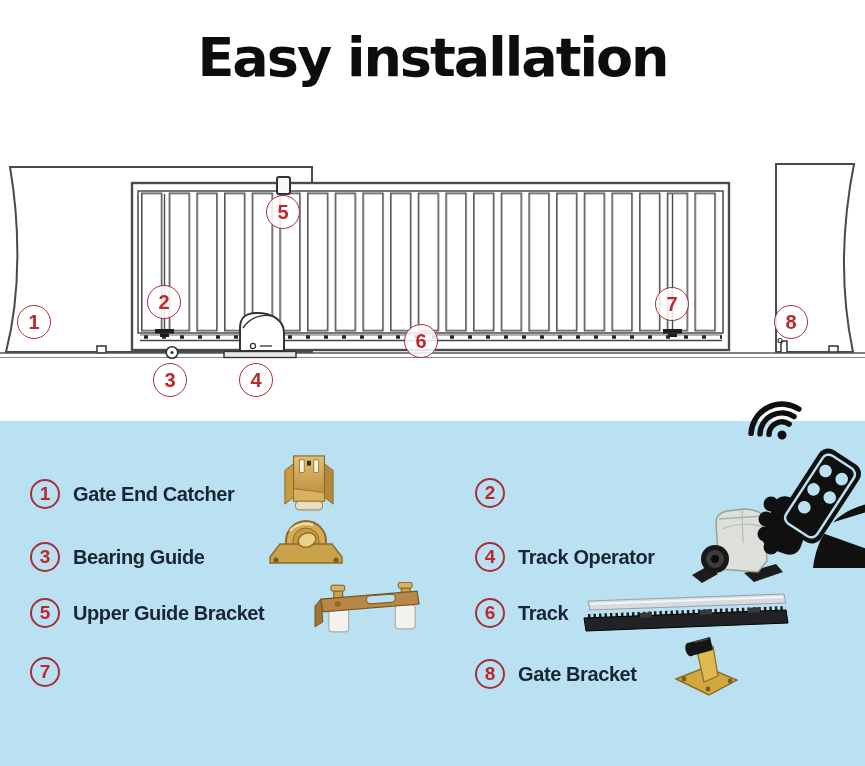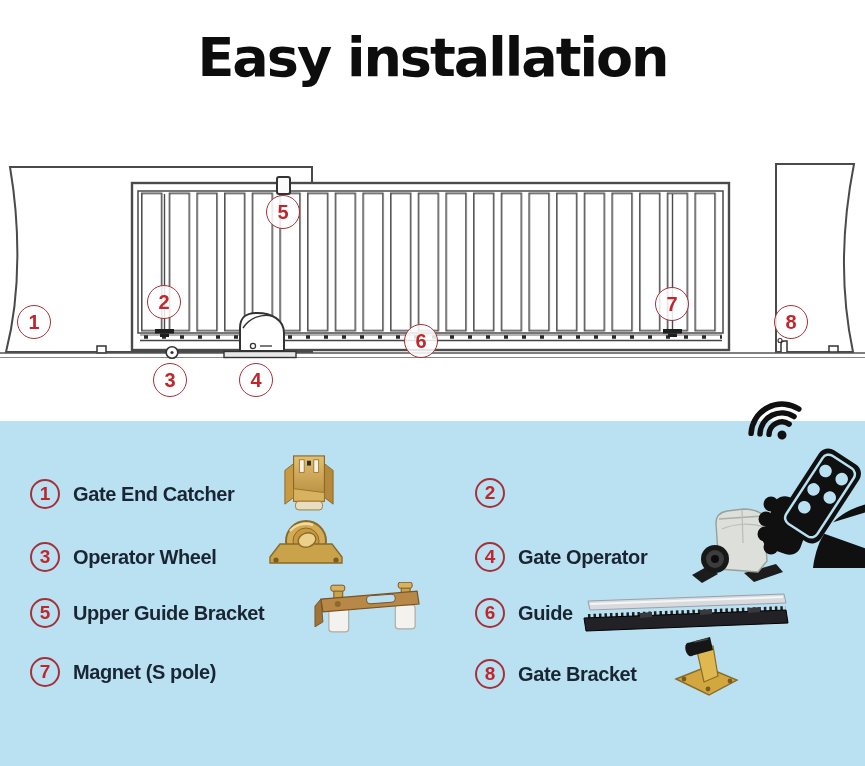--- a/index.html
+++ b/index.html
@@ -110,41 +110,40 @@
   </div>
 
   <div class="panel"></div>
 
   <div class="legend-row" style="left:30px;top:477px">
     <span class="num-circle">1</span>
     <span class="legend-label">Gate End Catcher</span>
   </div>
   <div class="legend-row" style="left:30px;top:540px">
     <span class="num-circle">3</span>
-    <span class="legend-label">Operator Wheel</span>
+    <span class="legend-label">Bearing Guide</span>
   </div>
   <div class="legend-row" style="left:30px;top:596px">
     <span class="num-circle">5</span>
     <span class="legend-label">Upper Guide Bracket</span>
   </div>
   <div class="legend-row" style="left:30px;top:655px">
     <span class="num-circle">7</span>
-    <span class="legend-label">Magnet (S pole)</span>
   </div>
 
   <div class="legend-row" style="left:475px;top:476px">
     <span class="num-circle">2</span>
   </div>
   <div class="legend-row" style="left:475px;top:540px">
     <span class="num-circle">4</span>
-    <span class="legend-label">Gate Operator</span>
+    <span class="legend-label">Track Operator</span>
   </div>
   <div class="legend-row" style="left:475px;top:596px">
     <span class="num-circle">6</span>
-    <span class="legend-label">Guide</span>
+    <span class="legend-label">Track</span>
   </div>
   <div class="legend-row" style="left:475px;top:657px">
     <span class="num-circle">8</span>
     <span class="legend-label">Gate Bracket</span>
   </div>
 
   <span class="icon-wrap" style="left:282px;top:448px">
     <svg width="54" height="66" viewBox="0 0 56 66">
       <path d="M 3,22 L 12,15 L 12,50 L 3,57 Z" fill="#c79a43" stroke="#8a6a28" stroke-width="1"></path>
       <path d="M 53,22 L 44,15 L 44,50 L 53,57 Z" fill="#b5883a" stroke="#8a6a28" stroke-width="1"></path>

